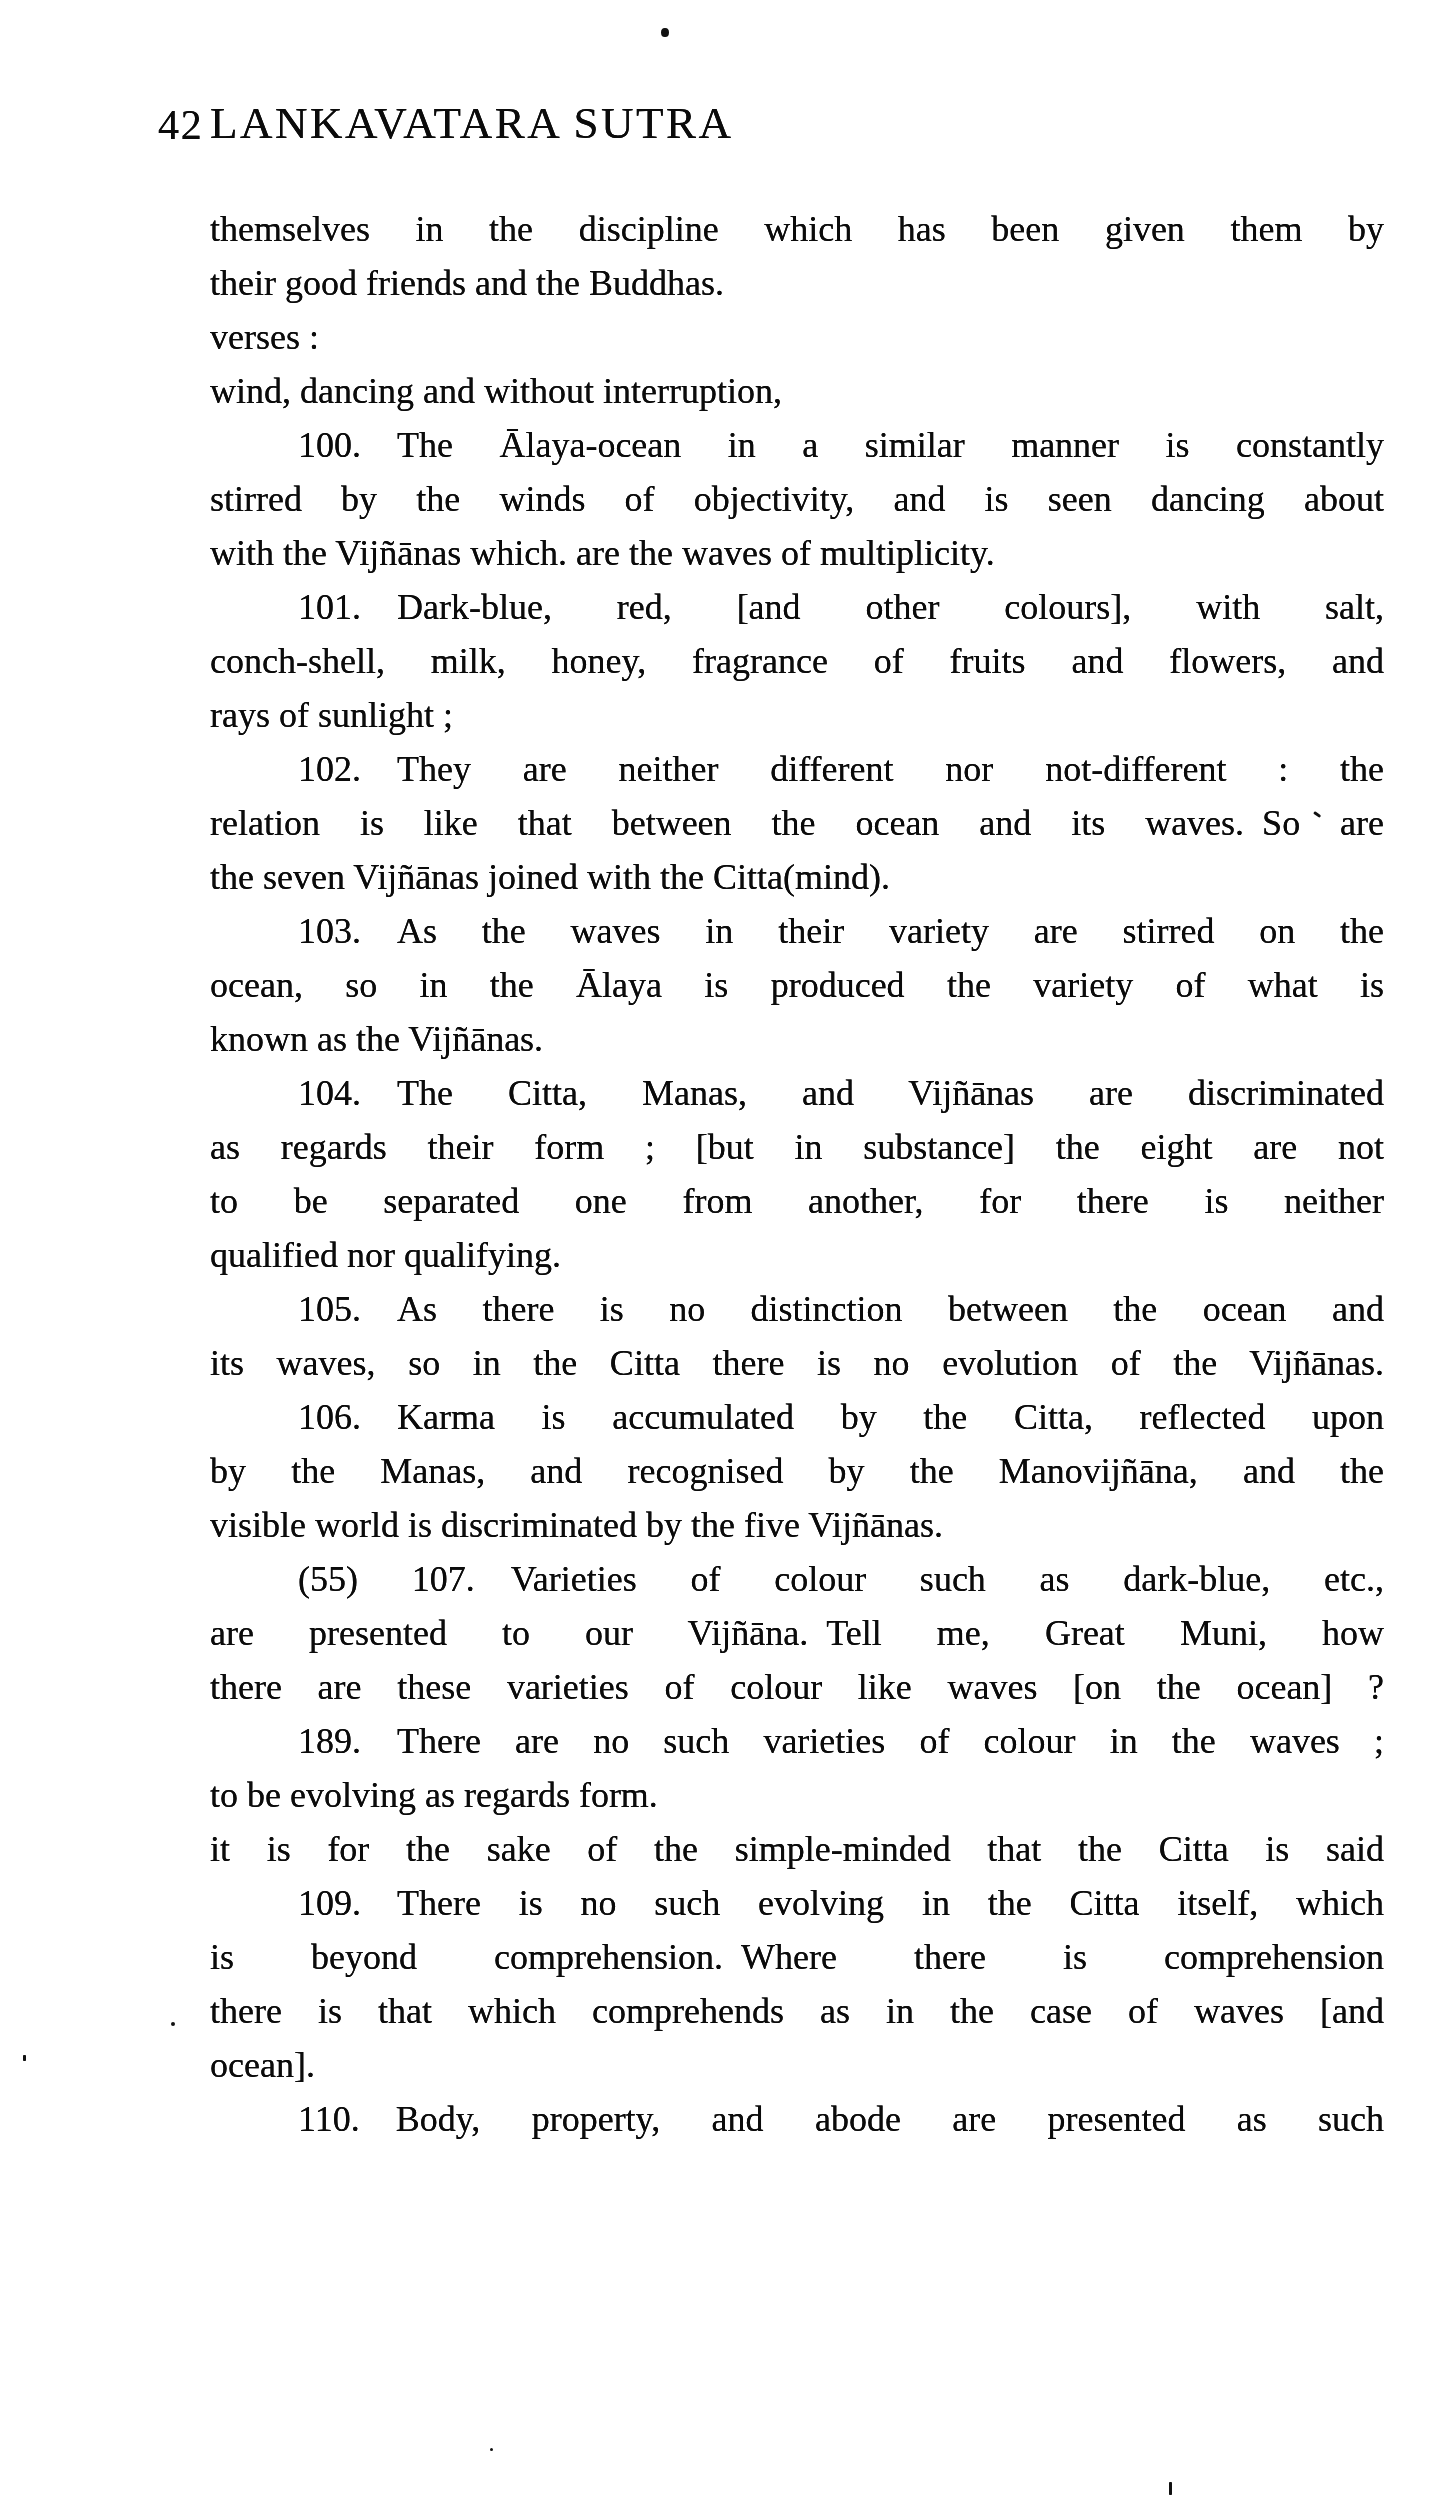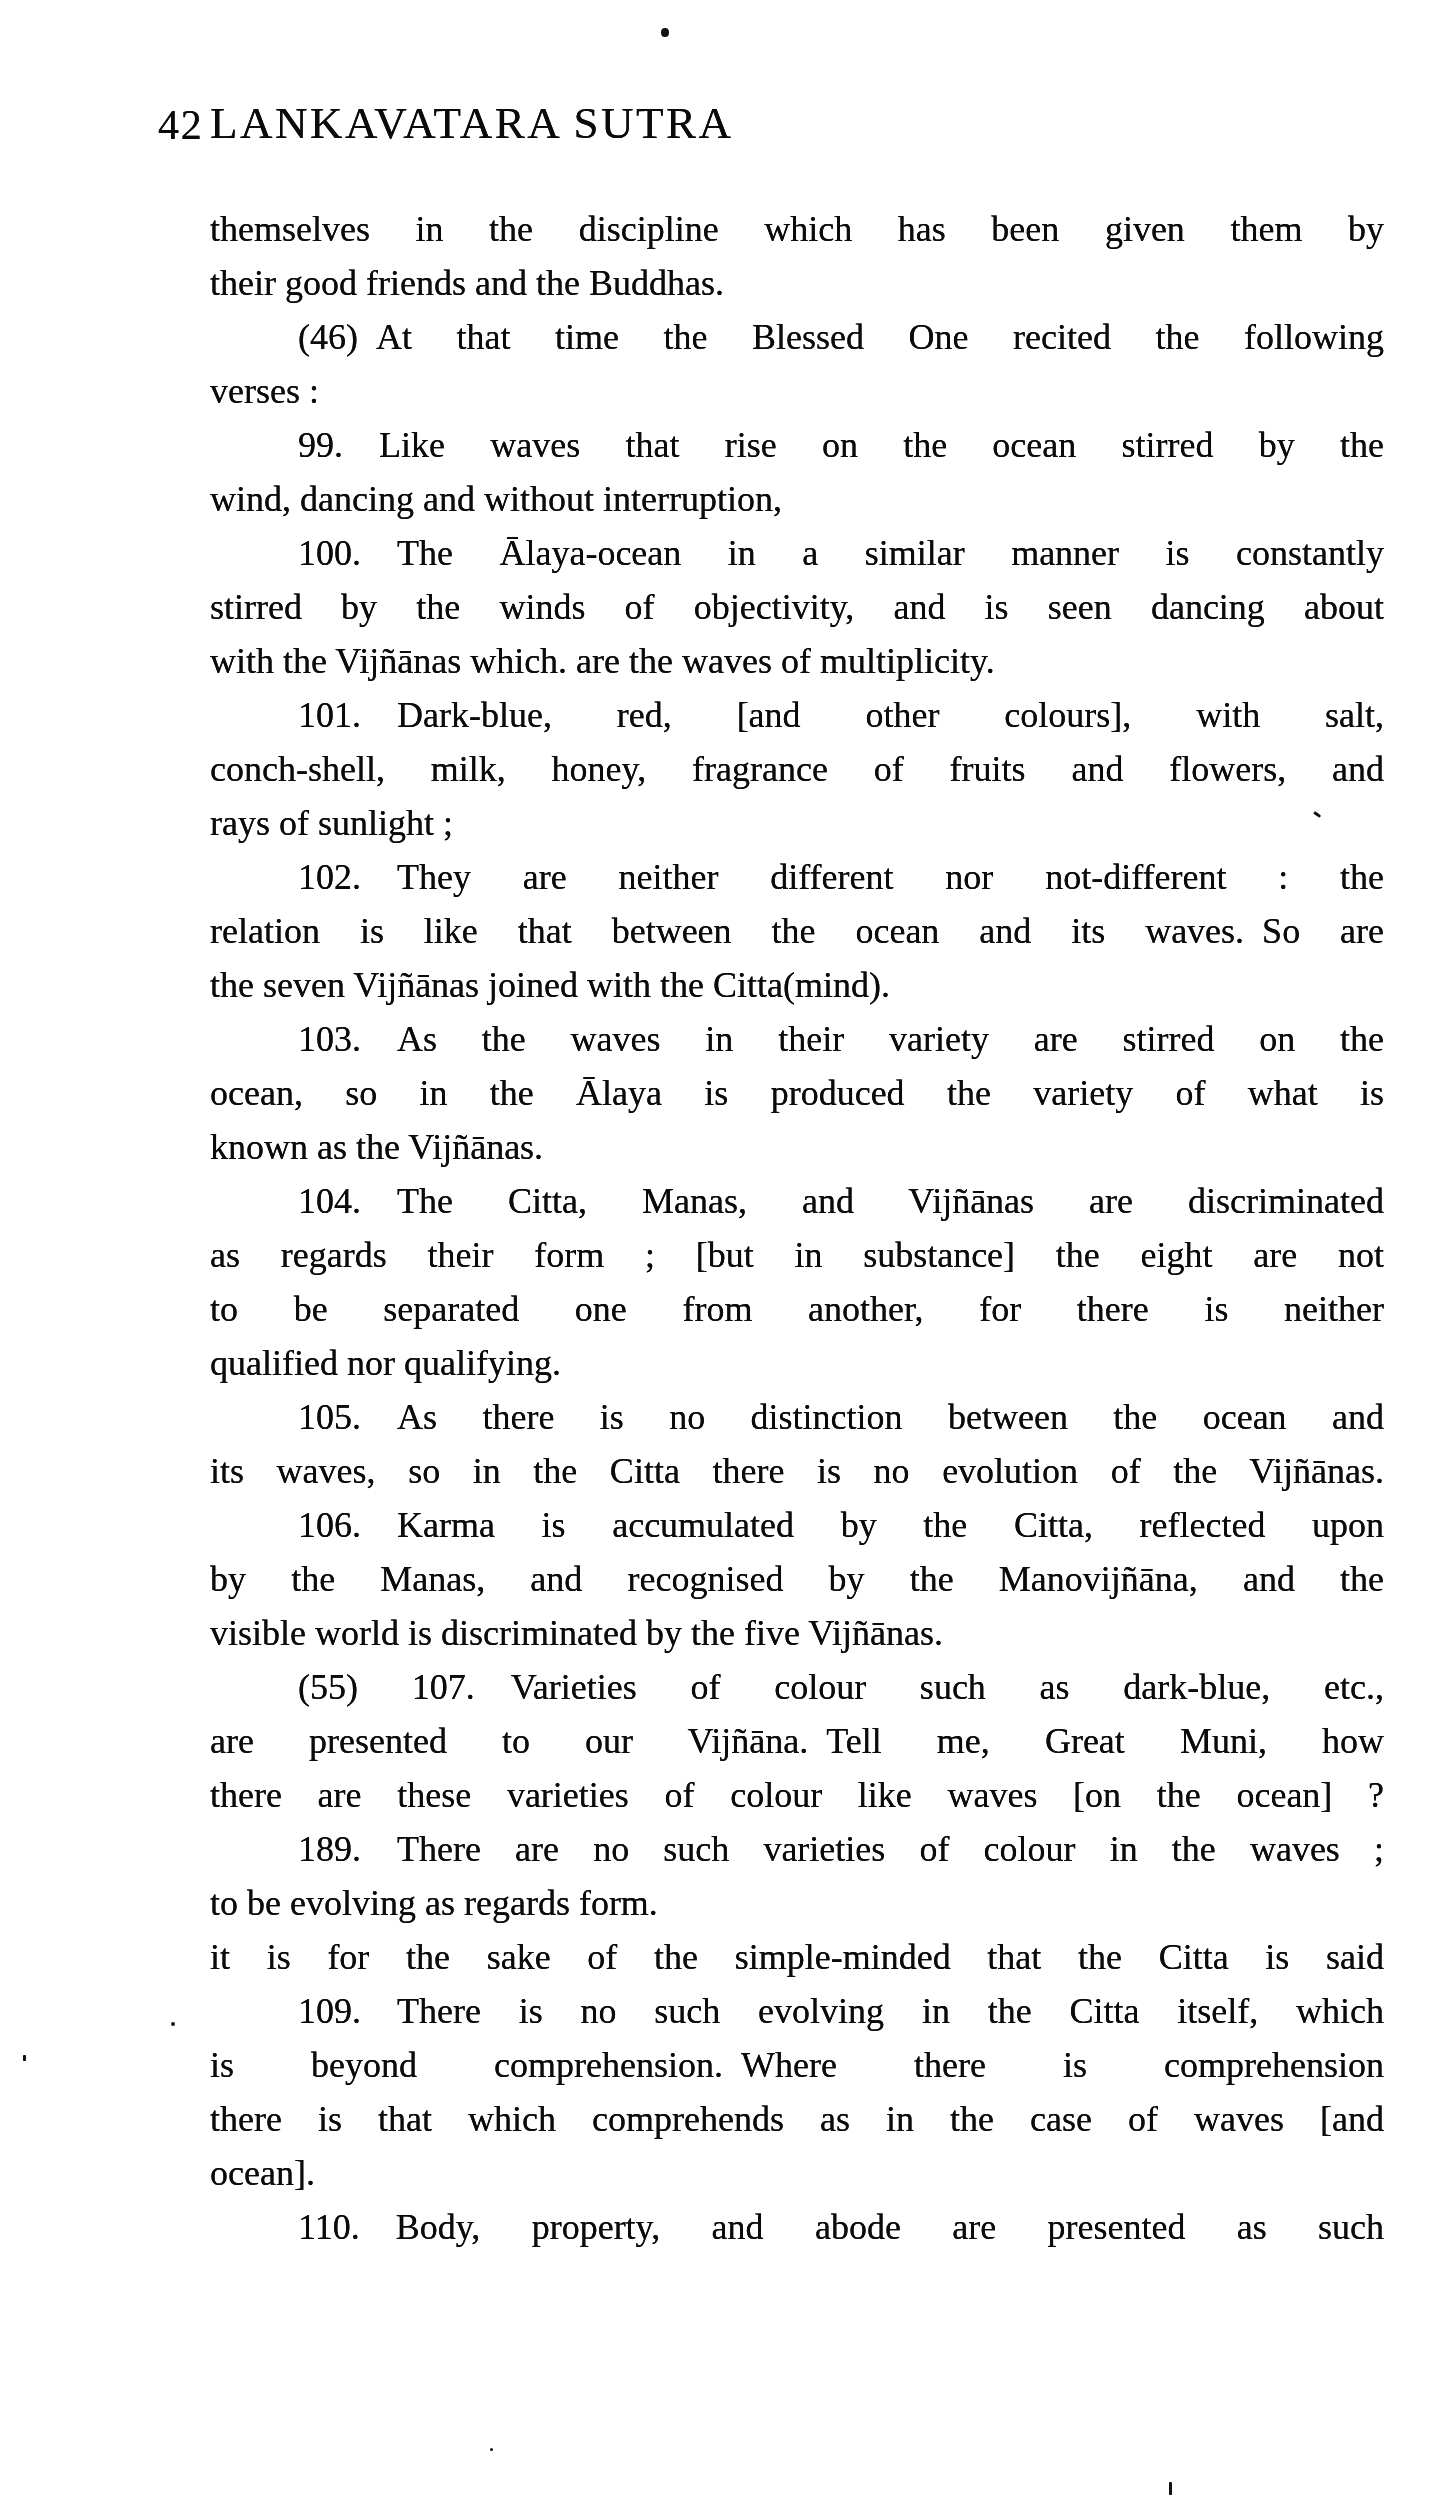--- a/index.html
+++ b/index.html
@@ -54,23 +54,21 @@
 <div class="page">
 
   <div class="header">
     <span class="pagenum">42</span>
     <div class="title">LANKAVATARA SUTRA</div>
   </div>
 
   <div class="body">
       <div class="line just">themselves in the discipline which has been given them by</div>
       <div class="line">their good friends and the Buddhas.</div>
-      <div class="line indent just">(46) At that time the Blessed One recited the following</div>
       <div class="line">verses :</div>
-      <div class="line indent just">99. Like waves that rise on the ocean stirred by the</div>
       <div class="line">wind, dancing and without interruption,</div>
       <div class="line indent just">100. The Ālaya-ocean in a similar manner is constantly</div>
       <div class="line just">stirred by the winds of objectivity, and is seen dancing about</div>
       <div class="line">with the Vijñānas which. are the waves of multiplicity.</div>
       <div class="line indent just">101. Dark-blue, red, [and other colours], with salt,</div>
       <div class="line just">conch-shell, milk, honey, fragrance of fruits and flowers, and</div>
       <div class="line">rays of sunlight ;</div>
       <div class="line indent just">102. They are neither different nor not-different : the</div>
       <div class="line just">relation is like that between the ocean and its waves. So are</div>
       <div class="line">the seven Vijñānas joined with the Citta(mind).</div>

